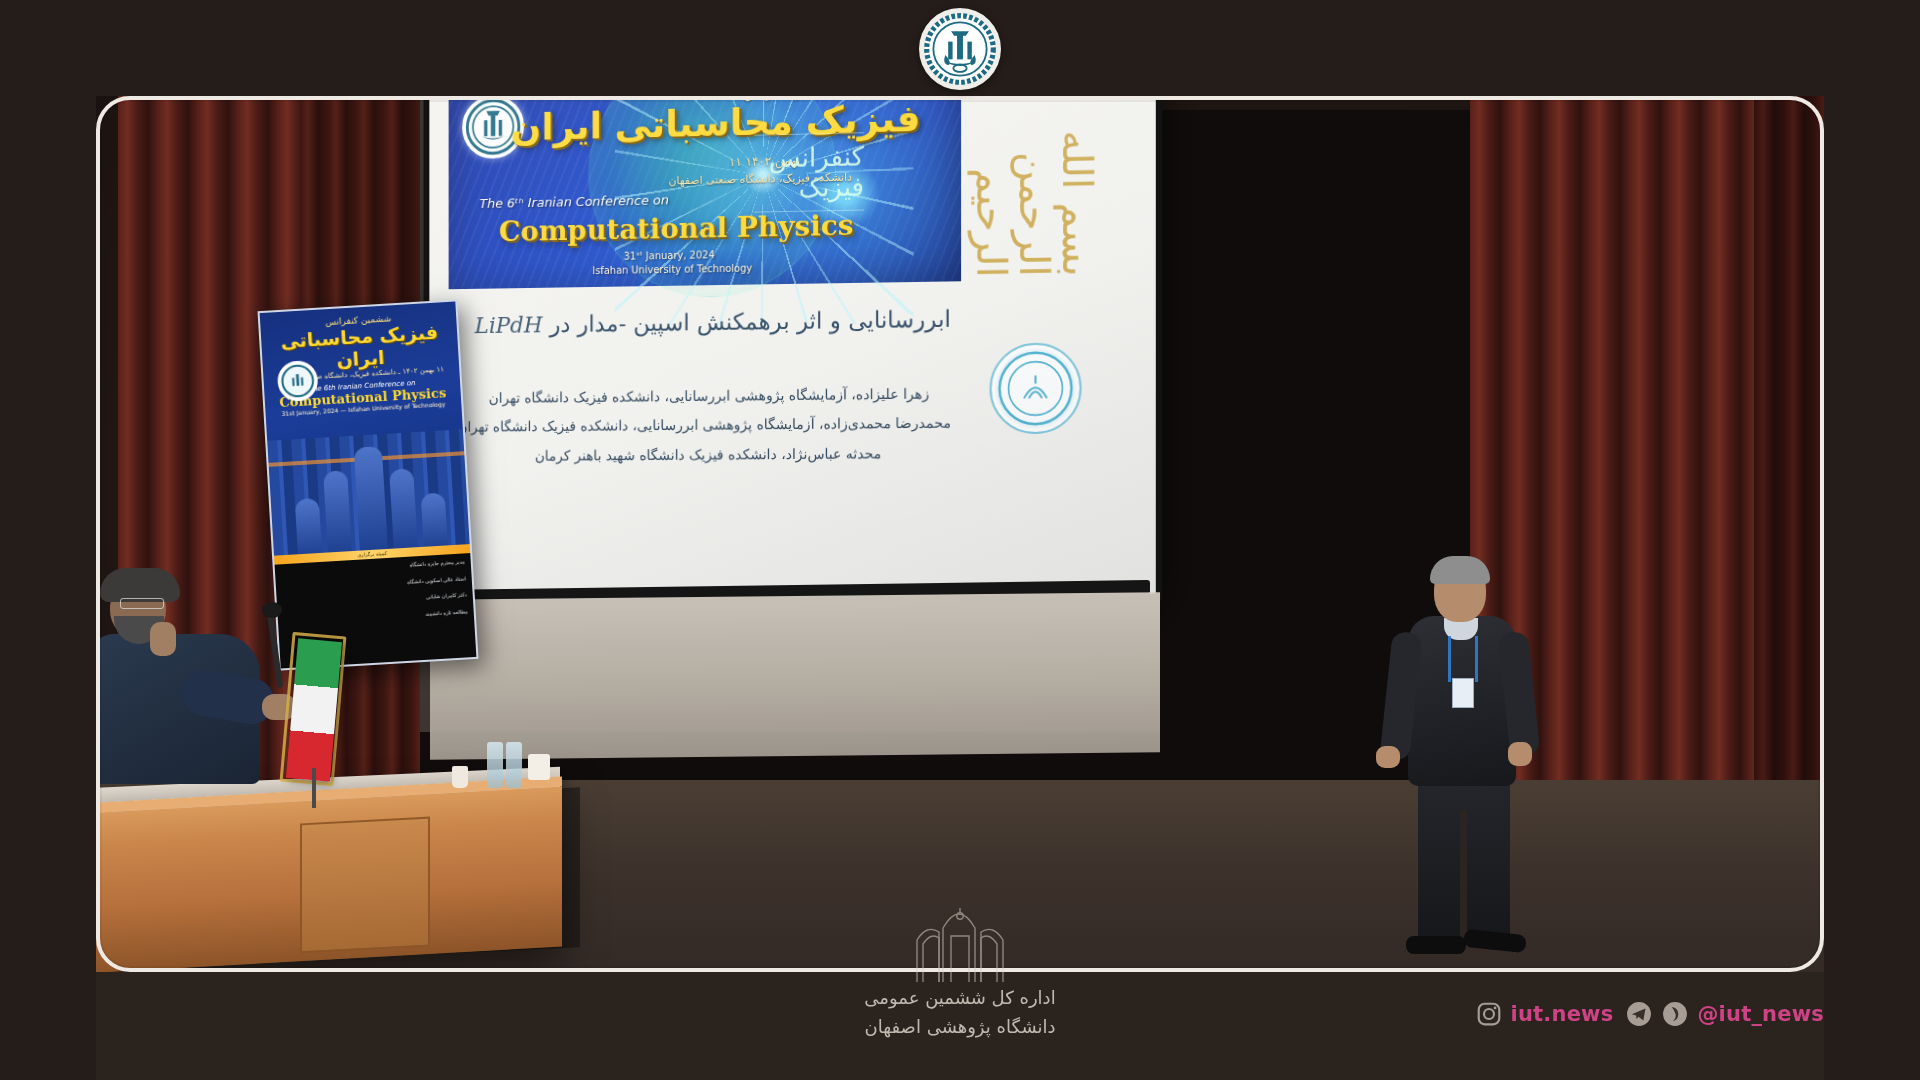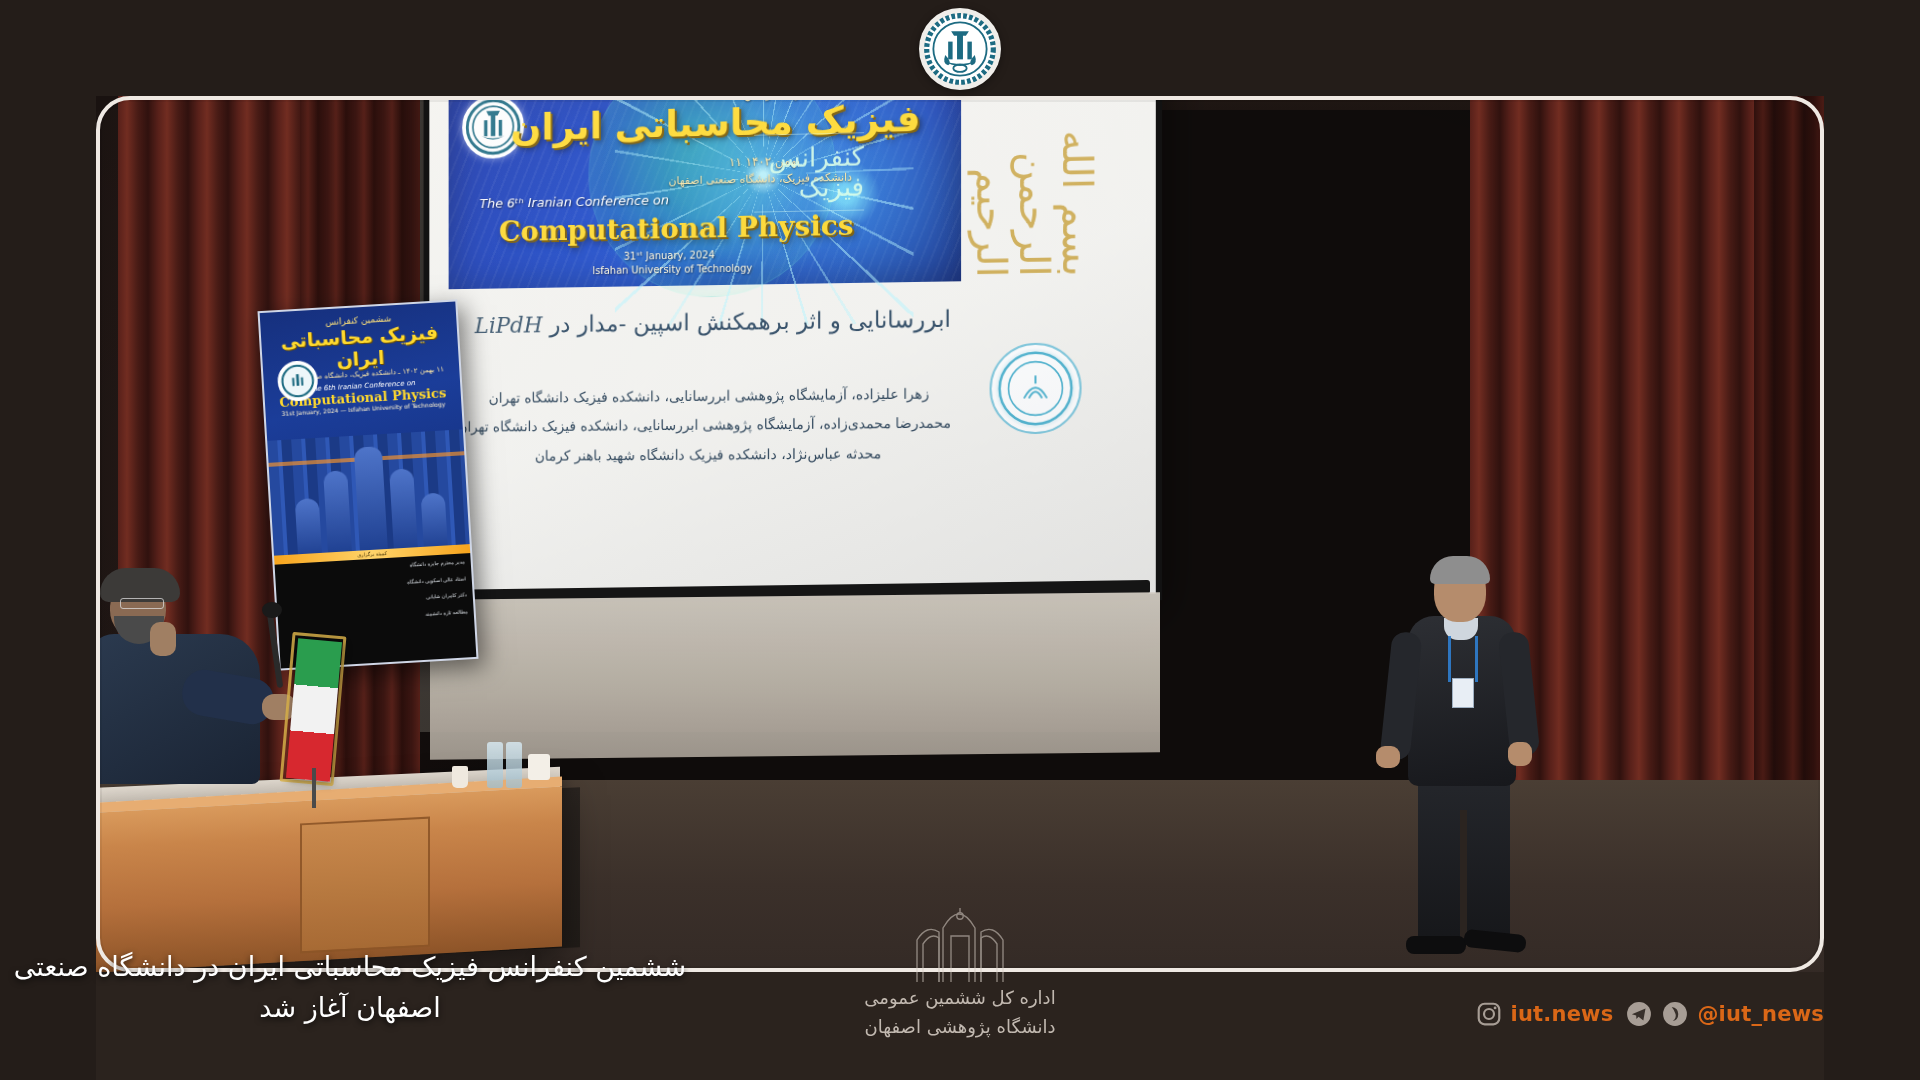--- a/index.html
+++ b/index.html
@@ -321,21 +321,21 @@
   .pr-block {
     position:absolute; left:50%; transform:translateX(-50%);
     bottom:38px; text-align:center; direction:rtl; z-index:7;
     color:#cfc6bd; font-size:18px; line-height:1.65; opacity:.92;
   }
   .pr-logo { position:absolute; left:50%; transform:translateX(-50%); bottom:96px; width:110px; height:78px; opacity:.55; z-index:7;}
   .pr-logo svg { width:110px; height:78px; }
 
   .social {
     position:absolute; right:96px; bottom:52px; display:flex; align-items:center; gap:12px;
-    color:#f97316; font-size:21px; font-weight:bold; z-index:7; opacity:.85;
+    color:#ec4899; font-size:21px; font-weight:bold; z-index:7; opacity:.85;
   }
   .social .ic { width:28px; height:28px; display:flex; align-items:center; justify-content:center; }
   .social .ic svg { width:26px; height:26px; }
   .social .handle { letter-spacing:.2px; }
   .social .grp { display:flex; align-items:center; gap:8px; }
 </style>
 </head>
 <body>
 
 <div class="card">
@@ -516,21 +516,20 @@
         <rect x="60" y="40" width="6" height="24"></rect>
         <path d="M38 26 h24 l-4 6 h-16Z"></path>
         <path d="M28 66 q22 14 44 0 q-22 9 -44 0Z"></path>
         <path d="M30 58 q10 10 4 14 q-8 -2 -4 -14Z"></path>
         <path d="M70 58 q-10 10 -4 14 q8 -2 4 -14Z"></path>
       </g>
       <ellipse cx="50" cy="76" rx="9" ry="5" fill="none" stroke="#1d6b82" stroke-width="2.5"></ellipse>
     </svg>
   </div>
 
-  <div class="caption">ششمین کنفرانس فیزیک محاسباتی ایران در دانشگاه صنعتی اصفهان آغاز شد</div>
 
   <div class="pr-logo">
     <svg viewBox="0 0 110 78" aria-hidden="true">
       <g fill="none" stroke="#d8cfc6" stroke-width="1.4">
         <path d="M12 76 V34 q10 -16 22 -8 V76"></path>
         <path d="M18 76 V38 q8 -12 16 -6 V76"></path>
         <path d="M98 76 V34 q-10 -16 -22 -8 V76"></path>
         <path d="M92 76 V38 q-8 -12 -16 -6 V76"></path>
         <path d="M38 76 V22 q8 -14 16 -14 q8 0 16 14 V76"></path>
         <path d="M46 76 V30 h18 V76"></path>

